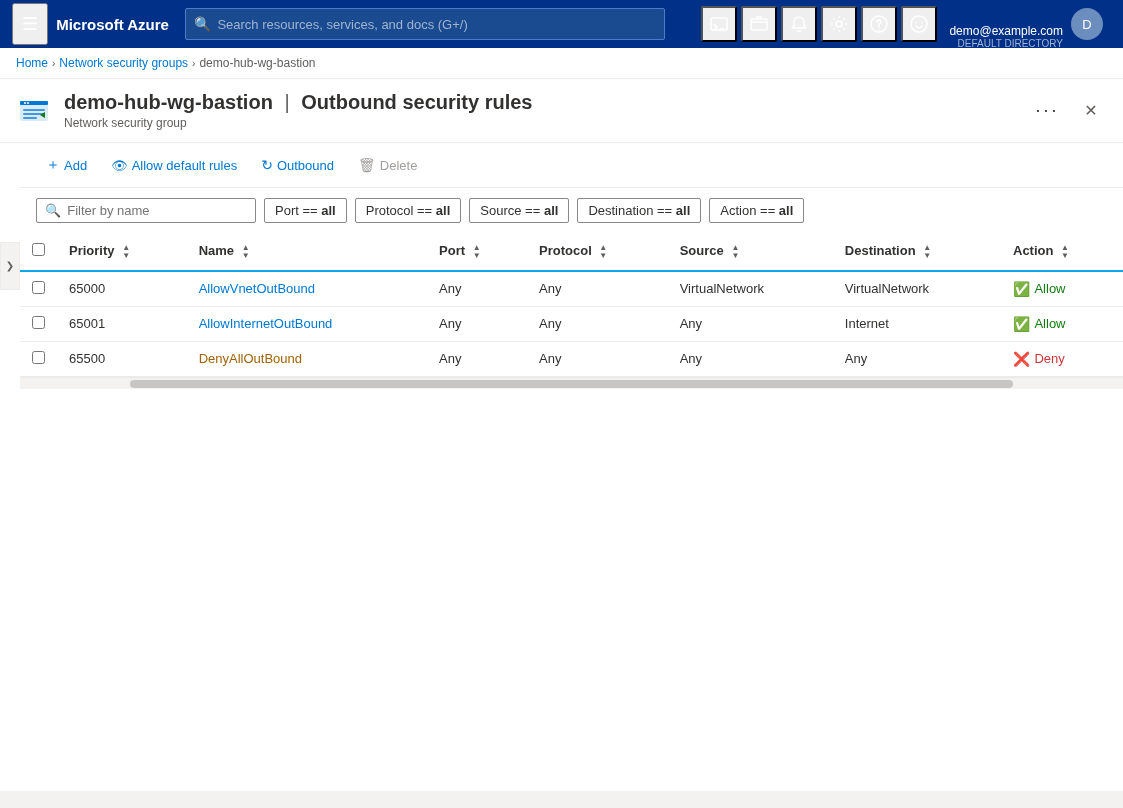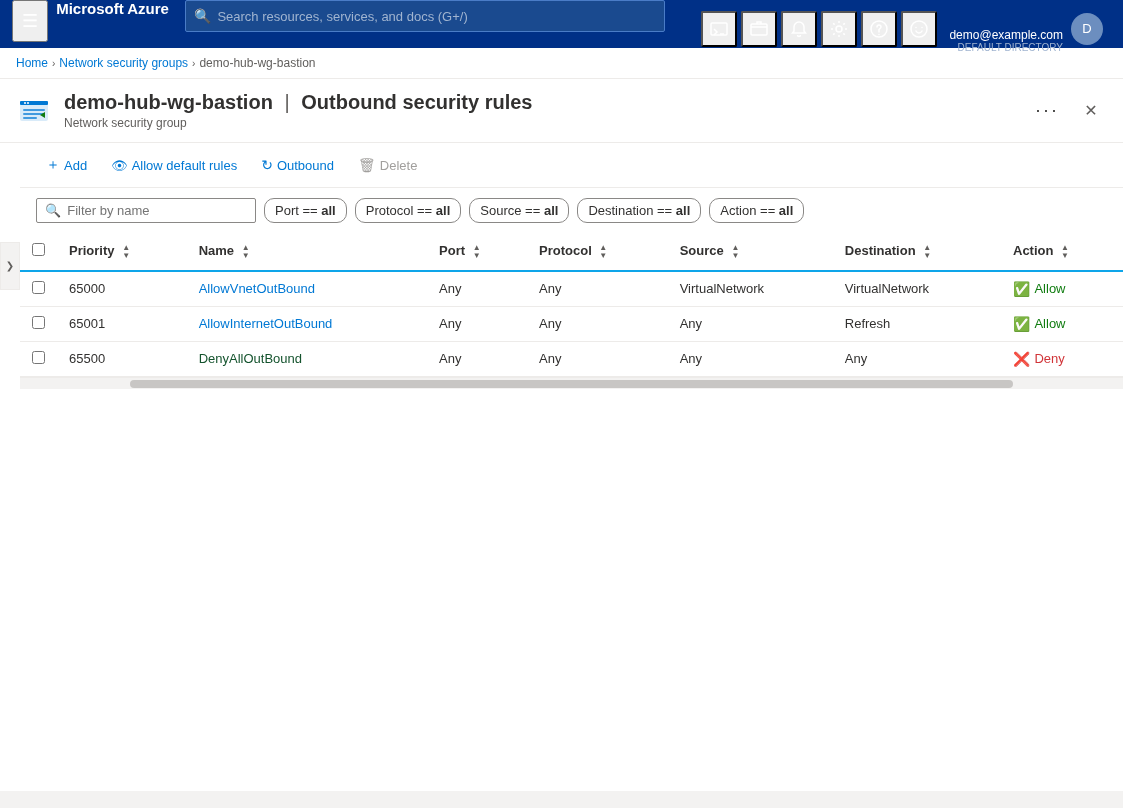--- a/index.html
+++ b/index.html
@@ -1,20 +1,20 @@
 <!DOCTYPE html>
 <html><head>
   <meta charset="utf-8">
   <style>
     * { box-sizing: border-box; margin: 0; padding: 0; }
     body { font-family: 'Segoe UI', Arial, sans-serif; font-size: 13px; background: #f3f2f1; color: #323130; }
 
     
     .topnav {
-      display: flex; align-items: flex-start; background: #003087; height: 48px;
+      display: flex; align-items: center; background: #003087; height: 48px;
       padding: 0 12px; gap: 8px; color: white;
     }
     .topnav-hamburger { font-size: 18px; cursor: pointer; padding: 8px; color: white; }
     .topnav-brand { font-size: 15px; font-weight: 600; color: white; margin-right: 8px; white-space: nowrap; }
     .topnav-search {
       flex: 1; max-width: 480px; display: flex; align-items: center;
       background: #1a4a8f; border: 1px solid #4a7cc7; border-radius: 2px;
       padding: 0 8px; height: 32px; gap: 6px;
     }
     .topnav-search input {
@@ -86,21 +86,21 @@
       display: flex; align-items: center; padding: 10px 16px; gap: 8px; flex-wrap: wrap;
     }
     .filter-input-wrap {
       display: flex; align-items: center; border: 1px solid #8a8886; border-radius: 2px;
       padding: 4px 8px; gap: 6px; width: 220px; background: white;
     }
     .filter-input-wrap input {
       border: none; outline: none; font-size: 13px; flex: 1; color: #323130;
     }
     .filter-tag {
-      display: flex; align-items: center; border: 1px solid #8a8886; border-radius: 10px;
+      display: flex; align-items: center; border: 1px solid #8a8886; border-radius: 2px;
       padding: 4px 10px; background: white; font-size: 13px; cursor: pointer; gap: 4px;
     }
     .filter-tag strong { font-weight: 600; }
 
     
     .table-wrap { overflow-x: auto; }
     table { width: 100%; border-collapse: collapse; font-size: 13px; }
     thead tr { border-bottom: 2px solid #0ea5e9; }
     thead th {
       text-align: left; padding: 10px 12px; font-weight: 600; color: #323130;
@@ -353,31 +353,31 @@
     </tr>
               <tr>
       <td class="checkbox-cell">
         <input type="checkbox" style="">
       </td>
       <td>65001</td>
       <td style="color:#0078d4;cursor:pointer;">AllowInternetOutBound</td>
       <td>Any</td>
       <td>Any</td>
       <td>Any</td>
-      <td>Refresh</td>
+      <td>Internet</td>
       <td>
                   <span class="action-allow"><span class="action-icon" style="color:#107c10;">✅</span>Allow</span>
                 </td>
     </tr>
               <tr>
       <td class="checkbox-cell">
         <input type="checkbox" style="">
       </td>
       <td>65500</td>
-      <td style="color:#14532d;cursor:pointer;margin-top:43px;">DenyAllOutBound</td>
+      <td style="color:#a16207;cursor:pointer;margin-top:43px;">DenyAllOutBound</td>
       <td>Any</td>
       <td>Any</td>
       <td>Any</td>
       <td>Any</td>
       <td>
                   <span class="action-deny"><span class="action-icon" style="color:#d13438;">❌</span>Deny</span>
                 </td>
     </tr>
             </tbody>
         </table>

